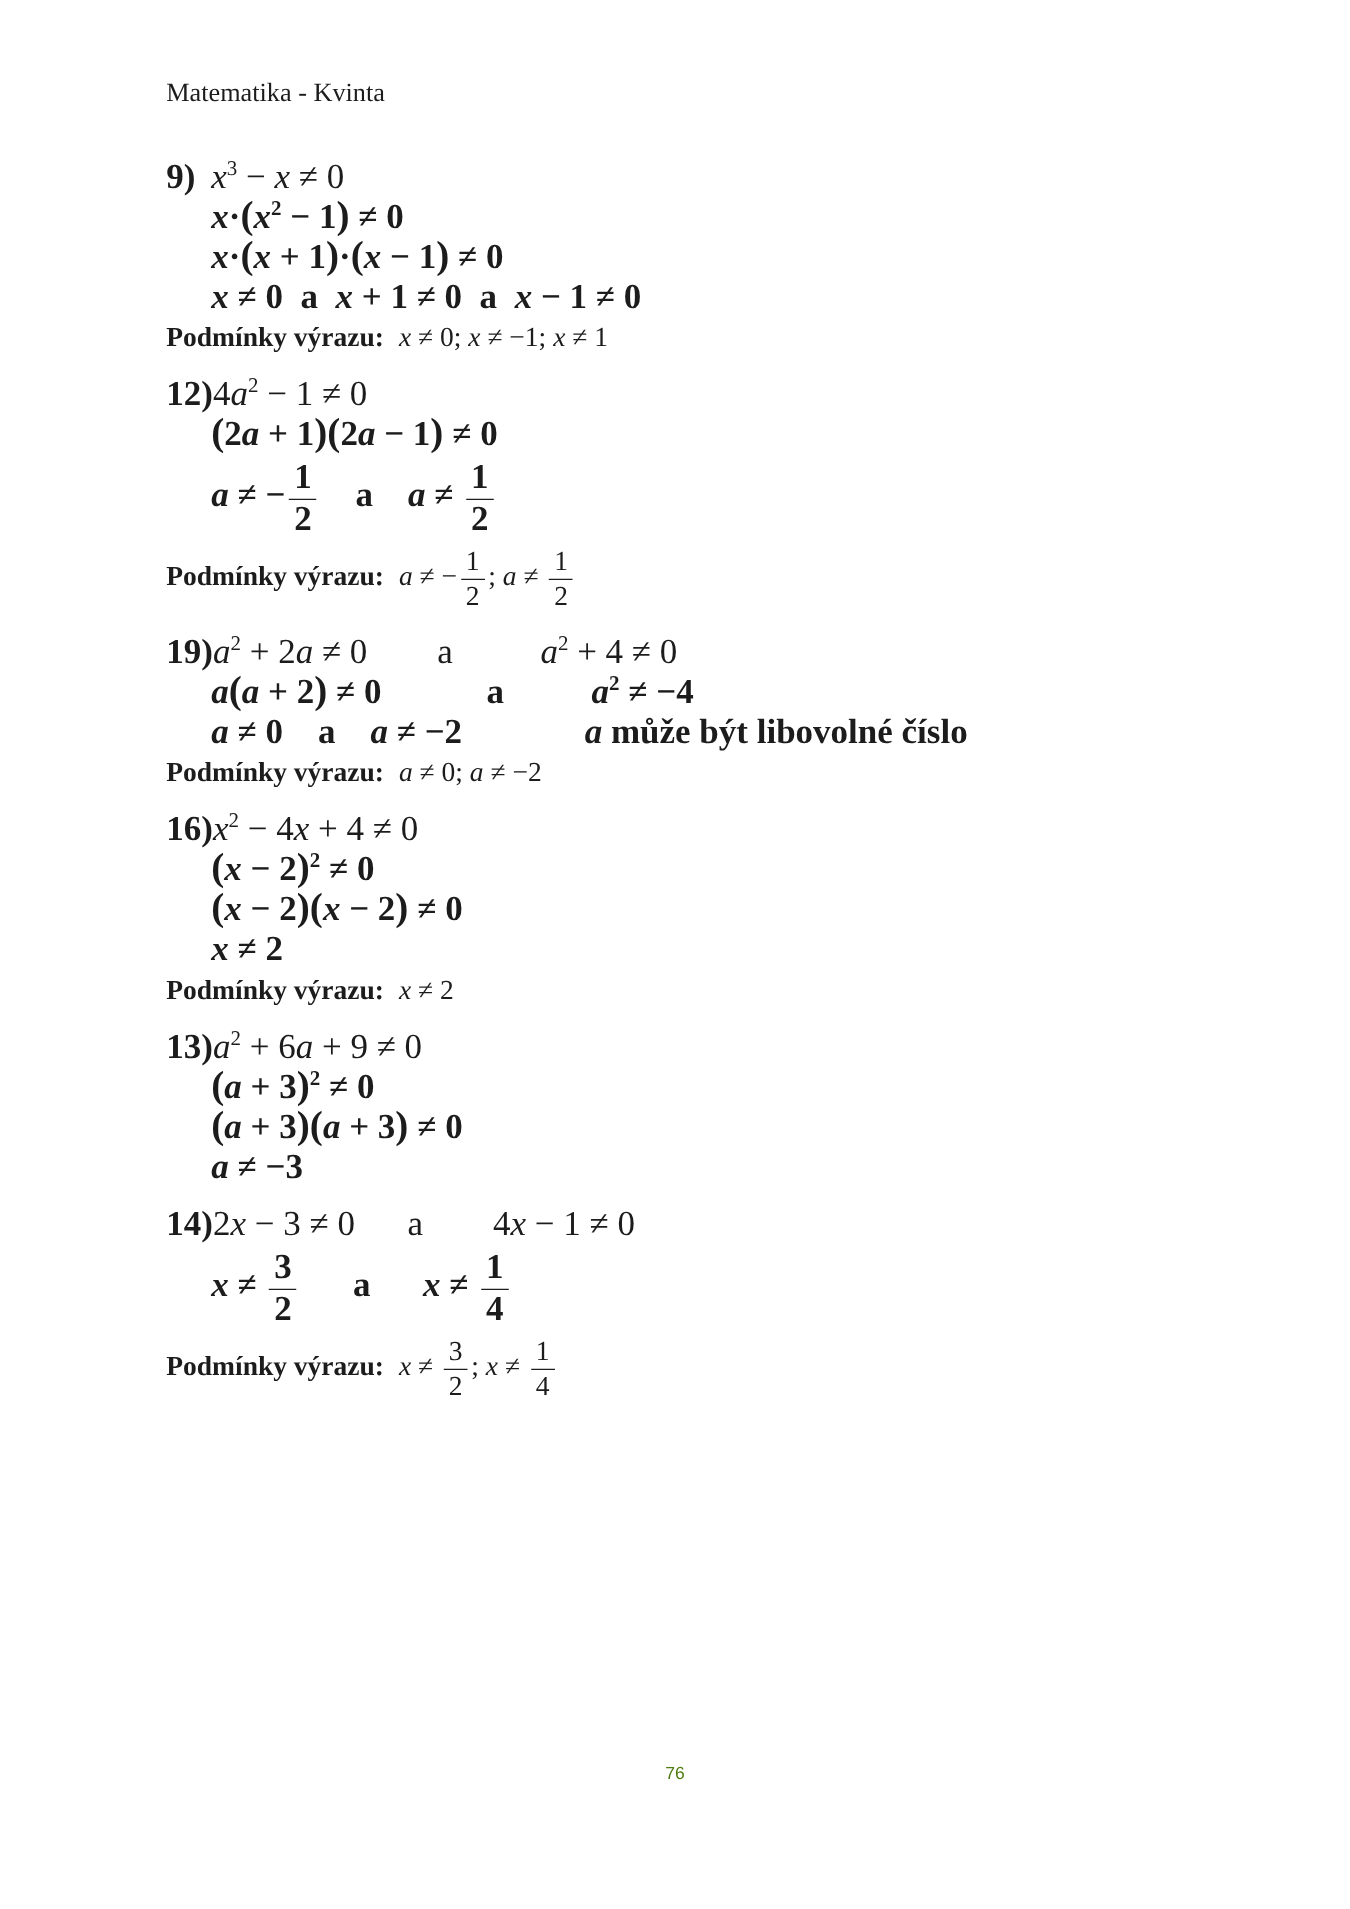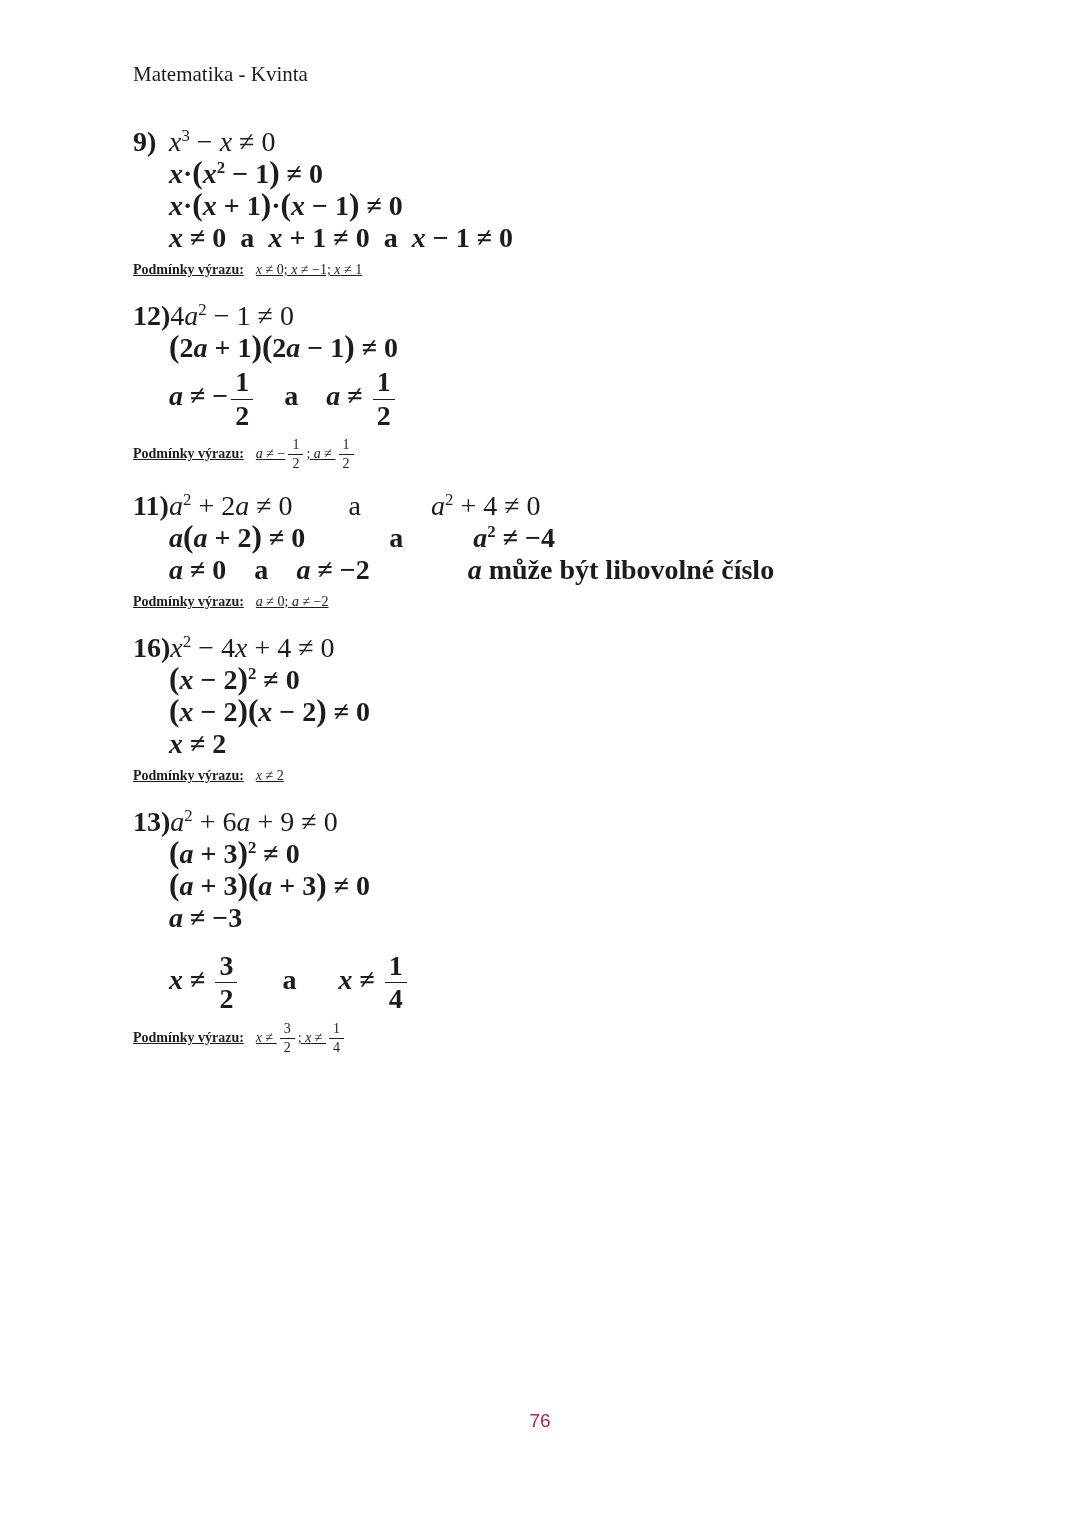--- a/index.html
+++ b/index.html
@@ -25,25 +25,24 @@
     margin-bottom: 8px;
     white-space: pre-wrap;
   }
   .pline .pnum {
     display: inline-block;
     min-width: 36px;
     font-weight: bold;
   }
   .pline.indent { padding-left: 36px; font-weight: bold; }
   .cond {
-    font-size: 14px;
+    font-size: 22px;
     line-height: 24px;
     margin-top: 1px;
     white-space: pre-wrap;
-    text-decoration: underline;
   }
   .cond-label { font-weight: bold; margin-right: 12px; }
   .math i { font-family: "Liberation Serif", serif; font-style: italic; }
   .math sup {
     font-size: 0.6em;
     line-height: 0;
     vertical-align: super;
   }
   .math .par { font-size: 1.12em; line-height: 0; }
   .frac {
@@ -59,22 +58,22 @@
     border-bottom: 1.5px solid #1c1c1c;
   }
   .frac .fd { display: block; padding: 2px 4px 0 4px; }
   .page-number {
     position: absolute;
     left: 0;
     right: 0;
     top: 1410px;
     text-align: center;
     font-family: "Liberation Sans", sans-serif;
-    font-size: 19px;
-    color: #be185d;
+    font-size: 14px;
+    color: #4d7c0f;
   }
 </style>
 </head>
 <body>
 
 <div class="page">
   <div class="content">
 
     <div class="doc-header">Matematika - Kvinta</div>
 
@@ -87,21 +86,21 @@
     </section>
 
     <section class="problem">
       <div class="pline"><span class="pnum">12)</span><span class="math">4<i>a</i><sup>2</sup> − 1 ≠ 0</span></div>
       <div class="pline indent"><span class="math"><span class="par">(</span>2<i>a</i> + 1<span class="par">)</span><span class="par">(</span>2<i>a</i> − 1<span class="par">)</span> ≠ 0</span></div>
       <div class="pline indent"><span class="math"><i>a</i> ≠ −<span class="frac"><span class="fn">1</span><span class="fd">2</span></span> a <i>a</i> ≠ <span class="frac"><span class="fn">1</span><span class="fd">2</span></span></span></div>
       <div class="cond"><span class="cond-label">Podmínky výrazu:</span><span class="math"><i>a</i> ≠ −<span class="frac"><span class="fn">1</span><span class="fd">2</span></span>; <i>a</i> ≠ <span class="frac"><span class="fn">1</span><span class="fd">2</span></span></span></div>
     </section>
 
     <section class="problem">
-      <div class="pline"><span class="pnum">11)</span><span class="math"><i>a</i><sup>2</sup> + 2<i>a</i> ≠ 0  a   <i>a</i><sup>2</sup> + 4 ≠ 0</span></div>
+      <div class="pline"><span class="pnum">19)</span><span class="math"><i>a</i><sup>2</sup> + 2<i>a</i> ≠ 0  a   <i>a</i><sup>2</sup> + 4 ≠ 0</span></div>
       <div class="pline indent"><span class="math"><i>a</i><span class="par">(</span><i>a</i> + 2<span class="par">)</span> ≠ 0   a   <i>a</i><sup>2</sup> ≠ −4</span></div>
       <div class="pline indent"><span class="math"><i>a</i> ≠ 0  a  <i>a</i> ≠ −2    <i>a</i> může být libovolné číslo</span></div>
       <div class="cond"><span class="cond-label">Podmínky výrazu:</span><span class="math"><i>a</i> ≠ 0; <i>a</i> ≠ −2</span></div>
     </section>
 
     <section class="problem">
       <div class="pline"><span class="pnum">16)</span><span class="math"><i>x</i><sup>2</sup> − 4<i>x</i> + 4 ≠ 0</span></div>
       <div class="pline indent"><span class="math"><span class="par">(</span><i>x</i> − 2<span class="par">)</span><sup>2</sup> ≠ 0</span></div>
       <div class="pline indent"><span class="math"><span class="par">(</span><i>x</i> − 2<span class="par">)</span><span class="par">(</span><i>x</i> − 2<span class="par">)</span> ≠ 0</span></div>
       <div class="pline indent"><span class="math"><i>x</i> ≠ 2</span></div>
@@ -109,20 +108,21 @@
     </section>
 
     <section class="problem">
       <div class="pline"><span class="pnum">13)</span><span class="math"><i>a</i><sup>2</sup> + 6<i>a</i> + 9 ≠ 0</span></div>
       <div class="pline indent"><span class="math"><span class="par">(</span><i>a</i> + 3<span class="par">)</span><sup>2</sup> ≠ 0</span></div>
       <div class="pline indent"><span class="math"><span class="par">(</span><i>a</i> + 3<span class="par">)</span><span class="par">(</span><i>a</i> + 3<span class="par">)</span> ≠ 0</span></div>
       <div class="pline indent"><span class="math"><i>a</i> ≠ −3</span></div>
     </section>
 
     <section class="problem">
+      <div class="pline"><span class="pnum">14)</span><span class="math">2<i>x</i> − 3 ≠ 0  a  4<i>x</i> − 1 ≠ 0</span></div>
       <div class="pline indent"><span class="math"><i>x</i> ≠ <span class="frac"><span class="fn">3</span><span class="fd">2</span></span>  a  <i>x</i> ≠ <span class="frac"><span class="fn">1</span><span class="fd">4</span></span></span></div>
       <div class="cond"><span class="cond-label">Podmínky výrazu:</span><span class="math"><i>x</i> ≠ <span class="frac"><span class="fn">3</span><span class="fd">2</span></span>; <i>x</i> ≠ <span class="frac"><span class="fn">1</span><span class="fd">4</span></span></span></div>
     </section>
 
   </div>
 
   <div class="page-number">76</div>
 </div>
 
 </body></html>

